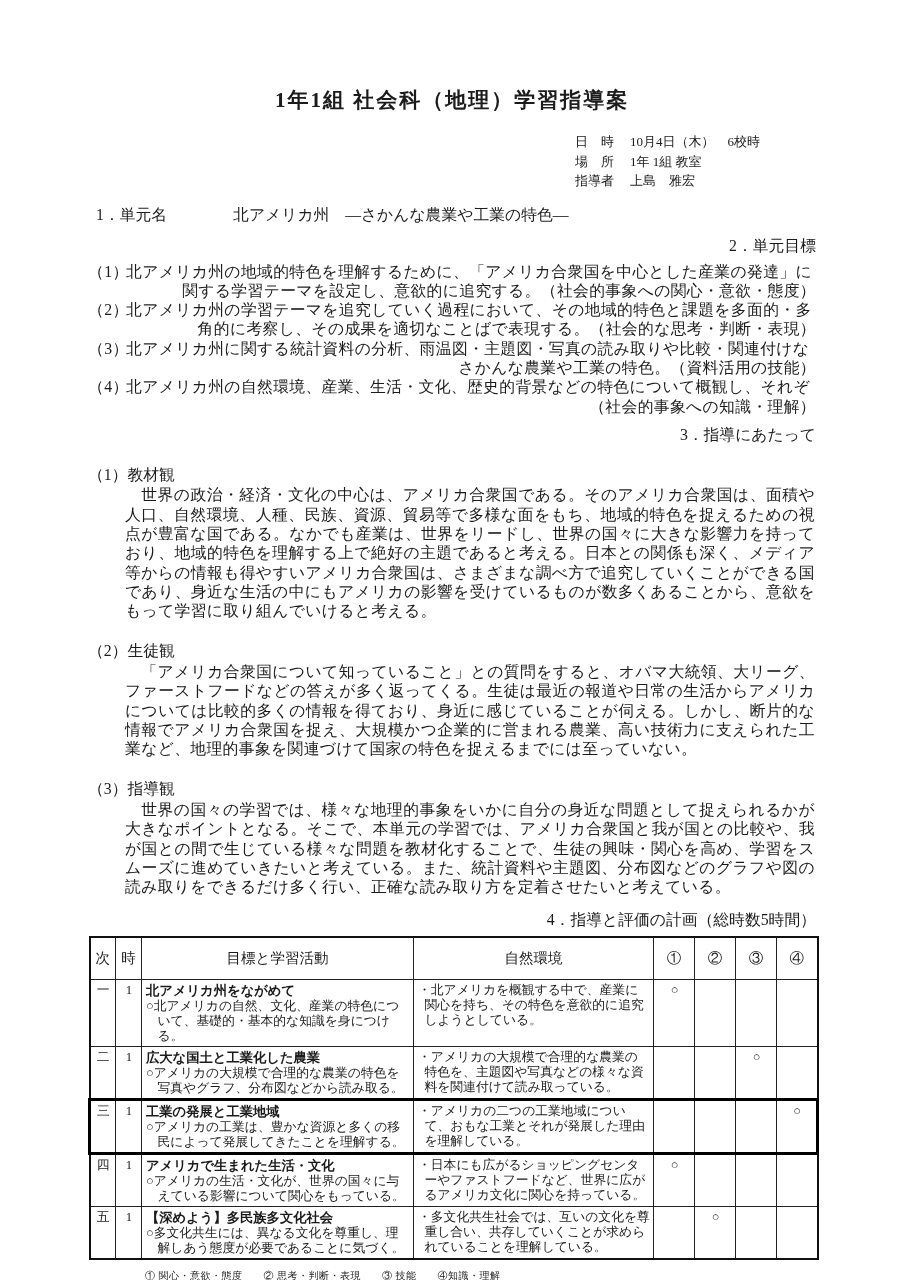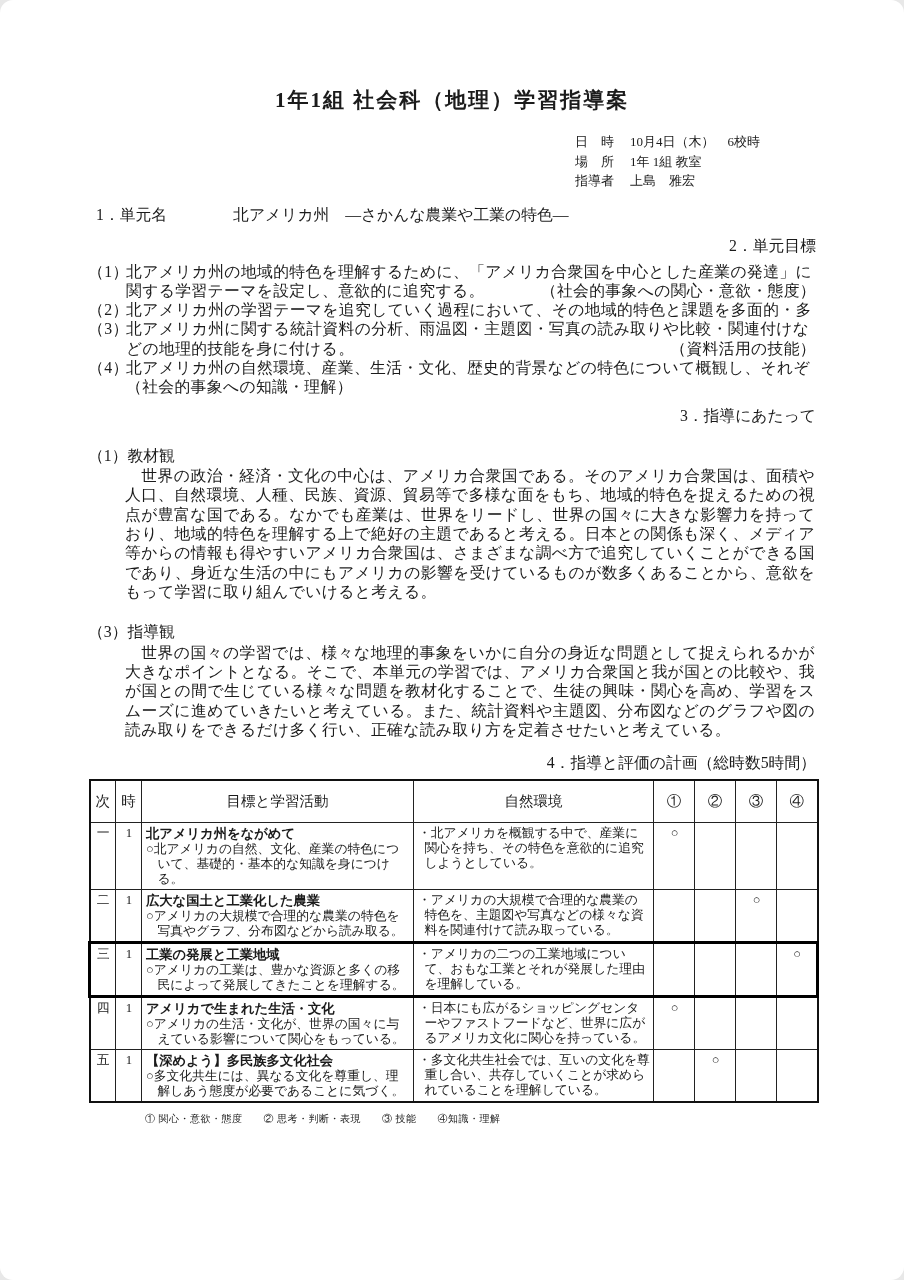--- a/index.html
+++ b/index.html
@@ -1,42 +1,41 @@
 <!DOCTYPE html>
 <html lang="ja"><head>
 <meta charset="utf-8">
 <style>
   html,body{margin:0;padding:0;background:#e8e8e8;}
   .page{
     width:904px;height:1280px;background:#ffffff;color:#1b1b1b;
     font-family:"Liberation Serif","DejaVu Serif",serif;
     position:relative;overflow:hidden;margin:0 auto;
     box-sizing:border-box;
-    border-radius:13px;
   }
   .content{margin:0 88px;width:728px;}
 
   .doc-title{
     margin:0;padding-top:86px;text-align:center;
     font-size:21px;font-weight:600;letter-spacing:2px;line-height:28px;
   }
 
   .meta{margin-top:18px;padding-left:487px;font-size:13px;line-height:19.5px;white-space:nowrap;}
   .meta-row .meta-label{margin-right:16px;}
 
   .sec-heading{padding-left:8px;font-size:15.8px;line-height:19px;text-align:right;}
   .s1-row{margin-top:14px;display:flex;}
   .s1-row .unit-name{margin-left:66px;font-size:15.8px;}
   .s2-heading{margin-top:10px;}
 
   .objectives{margin-top:7px;font-size:15.8px;line-height:19.3px;letter-spacing:0.35px;}
   .obj-item{display:flex;}
   .obj-num{width:38px;flex:none;}
   .obj-body{width:690px;}
-  .obj-line2{display:flex;justify-content:space-between;}
+  .obj-line2{display:flex;justify-content:flex-end;}
 
   .s3-heading{margin-top:9px;}
   .subsec-heading{margin-top:21px;font-size:15.8px;line-height:19.5px;}
   .para{
     margin:1px 0 0 37px;width:690px;text-align:justify;
     font-size:15.8px;line-height:19.3px;letter-spacing:0.35px;
   }
 
   .s4-heading{margin-top:14px;margin-bottom:7px;}
 
@@ -106,48 +105,56 @@
           <div class="obj-line2">
             <span>関する学習テーマを設定し、意欲的に追究する。</span>
             <span class="obj-label">（社会的事象への関心・意欲・態度）</span>
           </div>
         </div>
       </div>
       <div class="obj-item">
         <span class="obj-num">（2）</span>
         <div class="obj-body">
           <div class="obj-line">北アメリカ州の学習テーマを追究していく過程において、その地域的特色と課題を多面的・多</div>
+          <div class="obj-line2">
+            <span>角的に考察し、その成果を適切なことばで表現する。</span>
+            <span class="obj-label">（社会的な思考・判断・表現）</span>
+          </div>
         </div>
       </div>
       <div class="obj-item">
         <span class="obj-num">（3）</span>
         <div class="obj-body">
           <div class="obj-line">北アメリカ州に関する統計資料の分析、雨温図・主題図・写真の読み取りや比較・関連付けな</div>
           <div class="obj-line2">
-            <span>どの地理的技能を身に付ける。</span>
+            <span>さかんな農業や工業の特色。</span>
             <span class="obj-label">（資料活用の技能）</span>
           </div>
         </div>
       </div>
       <div class="obj-item">
         <span class="obj-num">（4）</span>
         <div class="obj-body">
           <div class="obj-line">北アメリカ州の自然環境、産業、生活・文化、歴史的背景などの特色について概観し、それぞ</div>
           <div class="obj-line2">
             <span class="obj-label">（社会的事象への知識・理解）</span>
           </div>
         </div>
       </div>
     </div>
 
     <div class="sec-heading s3-heading">3．指導にあたって</div>
 
     <div class="subsec">
       <div class="subsec-heading">（1）教材観</div>
       <p class="para">　世界の政治・経済・文化の中心は、アメリカ合衆国である。そのアメリカ合衆国は、面積や人口、自然環境、人種、民族、資源、貿易等で多様な面をもち、地域的特色を捉えるための視点が豊富な国である。なかでも産業は、世界をリードし、世界の国々に大きな影響力を持っており、地域的特色を理解する上で絶好の主題であると考える。日本との関係も深く、メディア等からの情報も得やすいアメリカ合衆国は、さまざまな調べ方で追究していくことができる国であり、身近な生活の中にもアメリカの影響を受けているものが数多くあることから、意欲をもって学習に取り組んでいけると考える。</p>
+    </div>
+    <div class="subsec">
+      <div class="subsec-heading">（2）生徒観</div>
+      <p class="para">　「アメリカ合衆国について知っていること」との質問をすると、オバマ大統領、大リーグ、ファーストフードなどの答えが多く返ってくる。生徒は最近の報道や日常の生活からアメリカについては比較的多くの情報を得ており、身近に感じていることが伺える。しかし、断片的な情報でアメリカ合衆国を捉え、大規模かつ企業的に営まれる農業、高い技術力に支えられた工業など、地理的事象を関連づけて国家の特色を捉えるまでには至っていない。</p>
     </div>
     <div class="subsec">
       <div class="subsec-heading">（3）指導観</div>
       <p class="para">　世界の国々の学習では、様々な地理的事象をいかに自分の身近な問題として捉えられるかが大きなポイントとなる。そこで、本単元の学習では、アメリカ合衆国と我が国との比較や、我が国との間で生じている様々な問題を教材化することで、生徒の興味・関心を高め、学習をスムーズに進めていきたいと考えている。また、統計資料や主題図、分布図などのグラフや図の読み取りをできるだけ多く行い、正確な読み取り方を定着させたいと考えている。</p>
     </div>
 
     <div class="sec-heading s4-heading">4．指導と評価の計画（総時数5時間）</div>
 
     <table class="plan">
       <colgroup>

